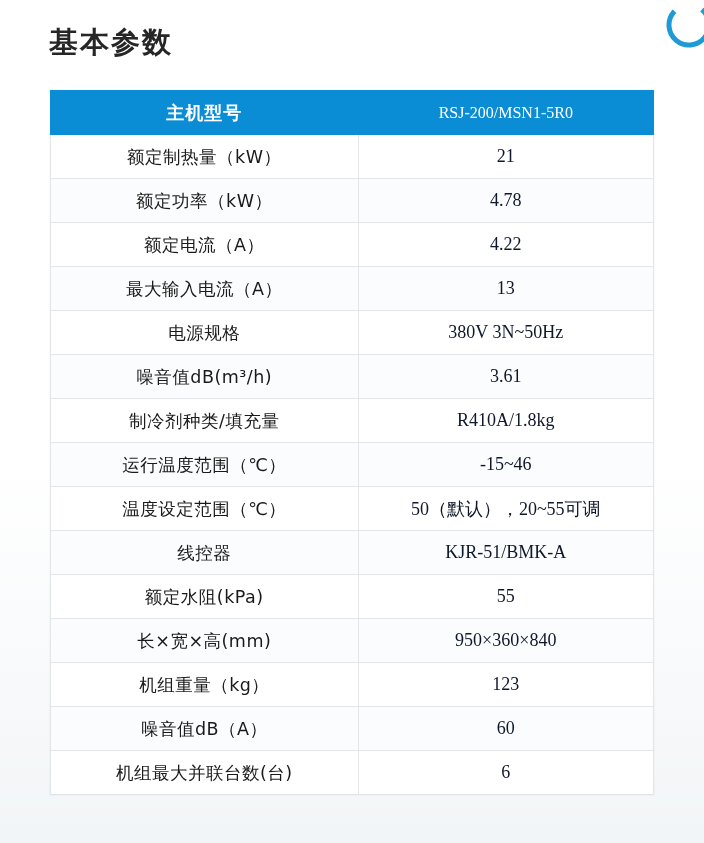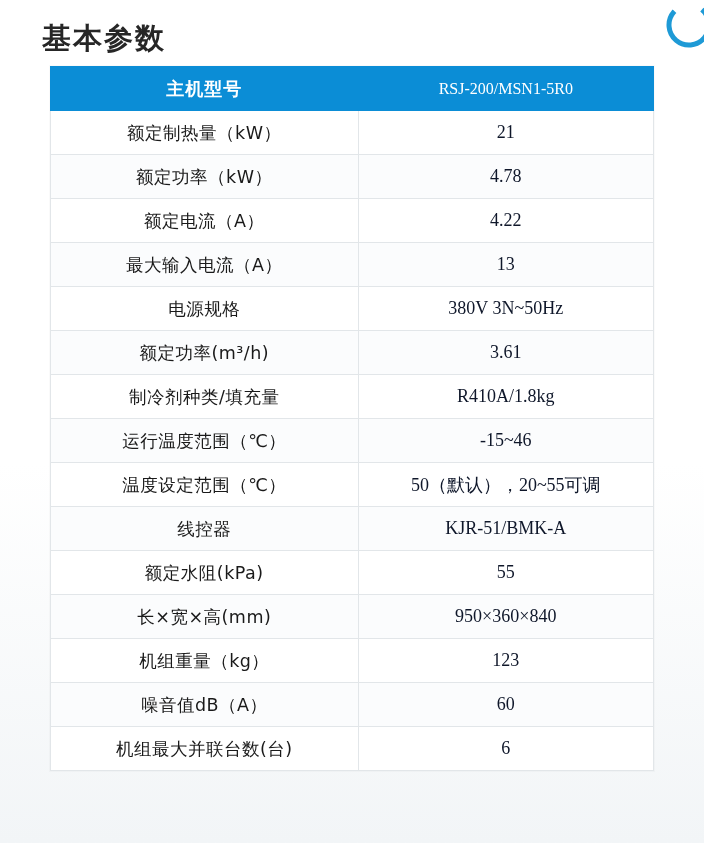--- a/index.html
+++ b/index.html
@@ -20,37 +20,37 @@
     background: linear-gradient(to bottom, #ffffff 0%, #ffffff 55%, #f2f5f7 100%);
     box-sizing: border-box;
   }
   .page-header {
     position: relative;
     height: 62px;
     padding: 8px 0 0 34px;
     box-sizing: border-box;
   }
   .page-title {
-    font-family: Liberation Sans, sans-serif;
+    font-family: Liberation Mono, monospace;
     font-size: 29px;
     font-weight: bold;
     color: #262626;
     letter-spacing: 2px;
     line-height: 44px;
-    margin: 8px;
+    margin: 15px;
   }
   .header-mark {
     position: absolute;
     right: -8px;
     top: 2px;
     width: 46px;
     height: 46px;
   }
   .table-wrap {
-    margin: 4px 50px 0 50px;
+    margin: 28px 50px 0 50px;
     background: #ffffff;
     box-shadow: 0 0 0 1px rgba(0,0,0,0.02);
   }
   table.spec {
     width: 100%;
     border-collapse: collapse;
     table-layout: fixed;
   }
   table.spec col.c1 { width: 51%; }
   table.spec col.c2 { width: 49%; }
@@ -136,21 +136,21 @@
         </tr>
         <tr>
           <td class="label">最大输入电流（A）</td>
           <td class="value">13</td>
         </tr>
         <tr>
           <td class="label">电源规格</td>
           <td class="value">380V 3N~50Hz</td>
         </tr>
         <tr>
-          <td class="label">额定功率(m³/h)</td>
+          <td class="label">噪音值dB(m³/h)</td>
           <td class="value">3.61</td>
         </tr>
         <tr>
           <td class="label">制冷剂种类/填充量</td>
           <td class="value">R410A/1.8kg</td>
         </tr>
         <tr>
           <td class="label">运行温度范围（℃）</td>
           <td class="value">-15~46</td>
         </tr>

